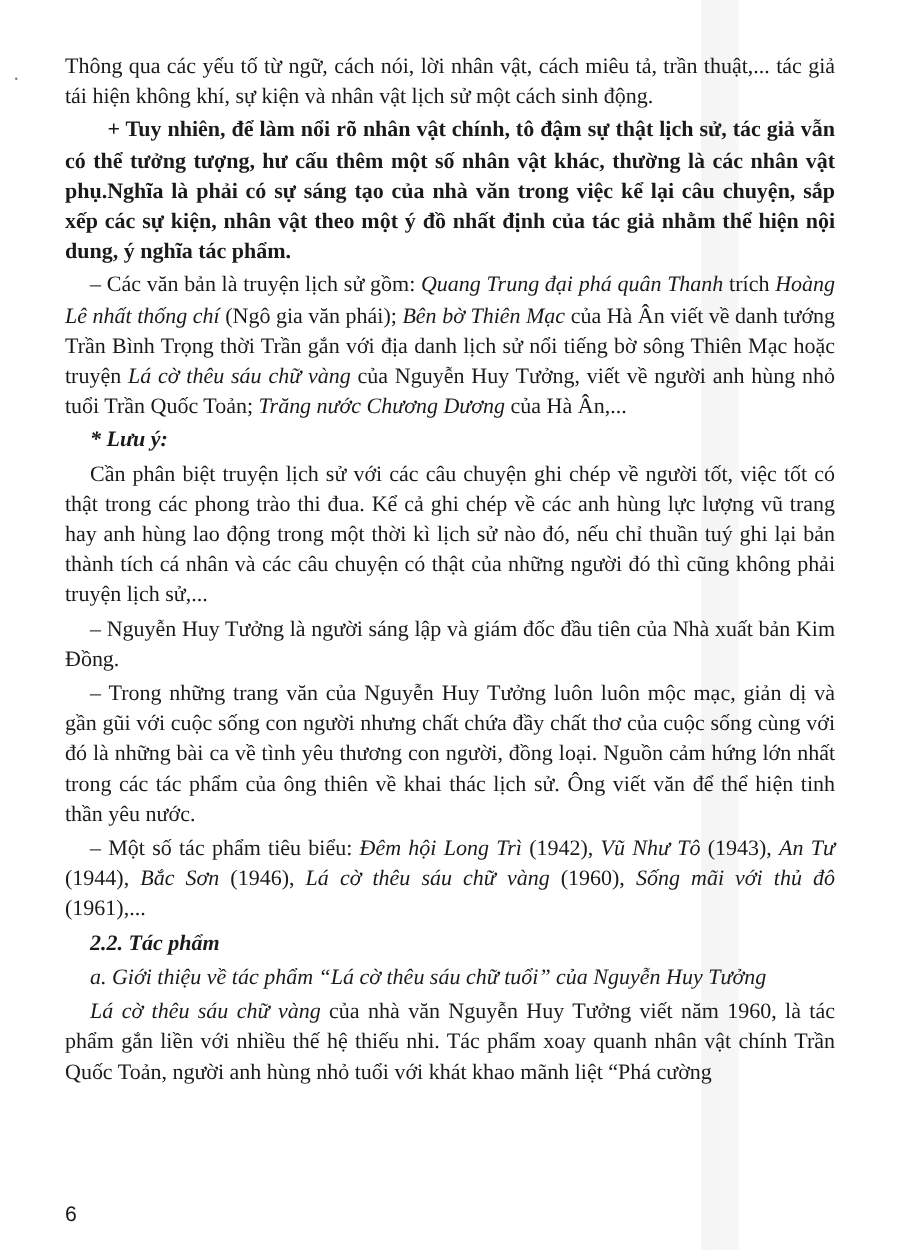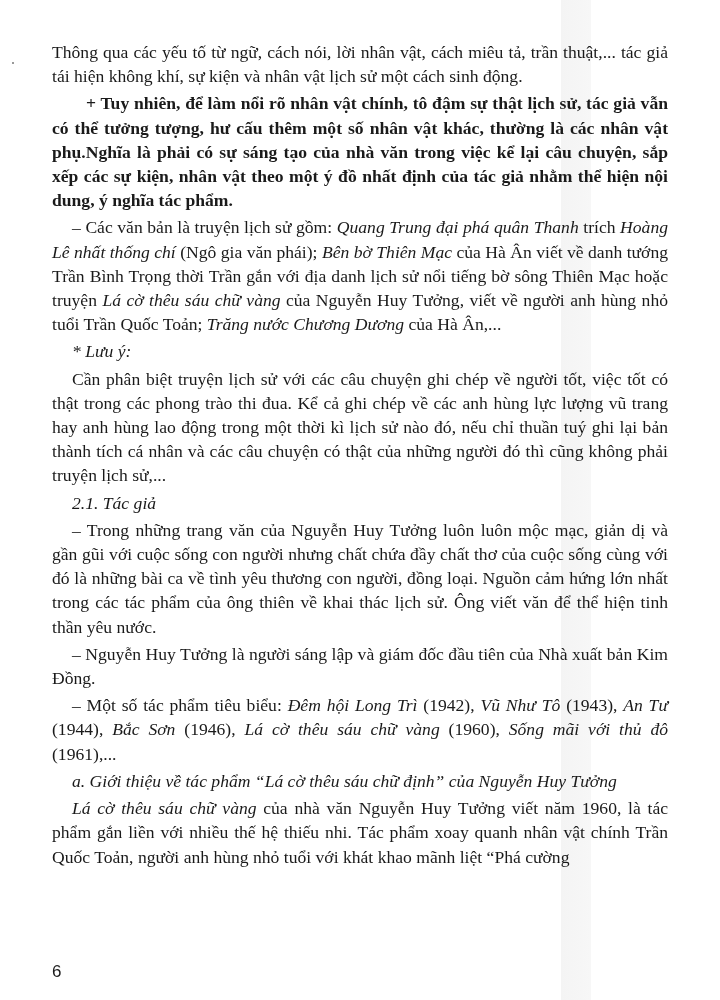--- a/index.html
+++ b/index.html
@@ -53,21 +53,21 @@
       margin: 0 0 3px 0;
     }
     .indent {
       text-indent: 34px;
       font-weight: bold;
     }
     .indent-sm {
       text-indent: 20px;
     }
     .i { font-style: italic; }
-    .b { font-weight: normal; }
+    .b { font-weight: bold; }
     .heading {
       margin: 2px 0 3px 0 !important;
       padding-left: 20px;
     }
     .page-number {
       position: absolute;
       left: 52px;
       top: 962px;
       font-family: "Liberation Sans", sans-serif;
       font-size: 17px;
@@ -87,29 +87,29 @@
     <p class="indent">+ Tuy nhiên, để làm nổi rõ nhân vật chính, tô đậm sự thật lịch sử, tác giả vẫn có thể tưởng tượng, hư cấu thêm một số nhân vật khác, thường là các nhân vật phụ.Nghĩa là phải có sự sáng tạo của nhà văn trong việc kể lại câu chuyện, sắp xếp các sự kiện, nhân vật theo một ý đồ nhất định của tác giả nhằm thể hiện nội dung, ý nghĩa tác phẩm.</p>
 
 
     <p class="indent-sm"><span>– Các văn bản là truyện lịch sử gồm: </span><span class="i">Quang Trung đại phá quân Thanh</span><span> trích </span><span class="i">Hoàng Lê nhất thống chí</span><span> (Ngô gia văn phái); </span><span class="i">Bên bờ Thiên Mạc</span><span> của Hà Ân viết về danh tướng Trần Bình Trọng thời Trần gắn với địa danh lịch sử nổi tiếng bờ sông Thiên Mạc hoặc truyện </span><span class="i">Lá cờ thêu sáu chữ vàng</span><span> của Nguyễn Huy Tưởng, viết về người anh hùng nhỏ tuổi Trần Quốc Toản; </span><span class="i">Trăng nước Chương Dương</span><span> của Hà Ân,...</span></p>
 
     <p class="heading b i">* Lưu ý:</p>
 
     <p class="indent-sm">Cần phân biệt truyện lịch sử với các câu chuyện ghi chép về người tốt, việc tốt có thật trong các phong trào thi đua. Kể cả ghi chép về các anh hùng lực lượng vũ trang hay anh hùng lao động trong một thời kì lịch sử nào đó, nếu chỉ thuần tuý ghi lại bản thành tích cá nhân và các câu chuyện có thật của những người đó thì cũng không phải truyện lịch sử,...</p>
 
 
-    <p class="heading b i">2.1. Tác giả</p>
 
+
+    <p class="indent-sm">– Nguyễn Huy Tưởng là người sáng lập và giám đốc đầu tiên của Nhà xuất bản Kim Đồng.</p>
 
     <p class="indent-sm">– Trong những trang văn của Nguyễn Huy Tưởng luôn luôn mộc mạc, giản dị và gần gũi với cuộc sống con người nhưng chất chứa đầy chất thơ của cuộc sống cùng với đó là những bài ca về tình yêu thương con người, đồng loại. Nguồn cảm hứng lớn nhất trong các tác phẩm của ông thiên về khai thác lịch sử. Ông viết văn để thể hiện tinh thần yêu nước.</p>
 
-    <p class="indent-sm">– Nguyễn Huy Tưởng là người sáng lập và giám đốc đầu tiên của Nhà xuất bản Kim Đồng.</p>
-
     <p class="indent-sm"><span>– Một số tác phẩm tiêu biểu: </span><span class="i">Đêm hội Long Trì</span><span> (1942), </span><span class="i">Vũ Như Tô</span><span> (1943), </span><span class="i">An Tư</span><span> (1944), </span><span class="i">Bắc Sơn</span><span> (1946), </span><span class="i">Lá cờ thêu sáu chữ vàng</span><span> (1960), </span><span class="i">Sống mãi với thủ đô</span><span> (1961),...</span></p>
 
+    <p class="heading b i">2.2. Tác phẩm</p>
 
-    <p class="heading i">a. Giới thiệu về tác phẩm “Lá cờ thêu sáu chữ định” của Nguyễn Huy Tưởng</p>
+    <p class="heading i">a. Giới thiệu về tác phẩm “Lá cờ thêu sáu chữ tuổi” của Nguyễn Huy Tưởng</p>
 
     <p class="indent-sm"><span class="i">Lá cờ thêu sáu chữ vàng</span><span> của nhà văn Nguyễn Huy Tưởng viết năm 1960, là tác phẩm gắn liền với nhiều thế hệ thiếu nhi. Tác phẩm xoay quanh nhân vật chính Trần Quốc Toản, người anh hùng nhỏ tuổi với khát khao mãnh liệt “Phá cường</span></p>
   </div>
 
   <div class="page-number">6</div>
 </div>
 
 </body></html>

